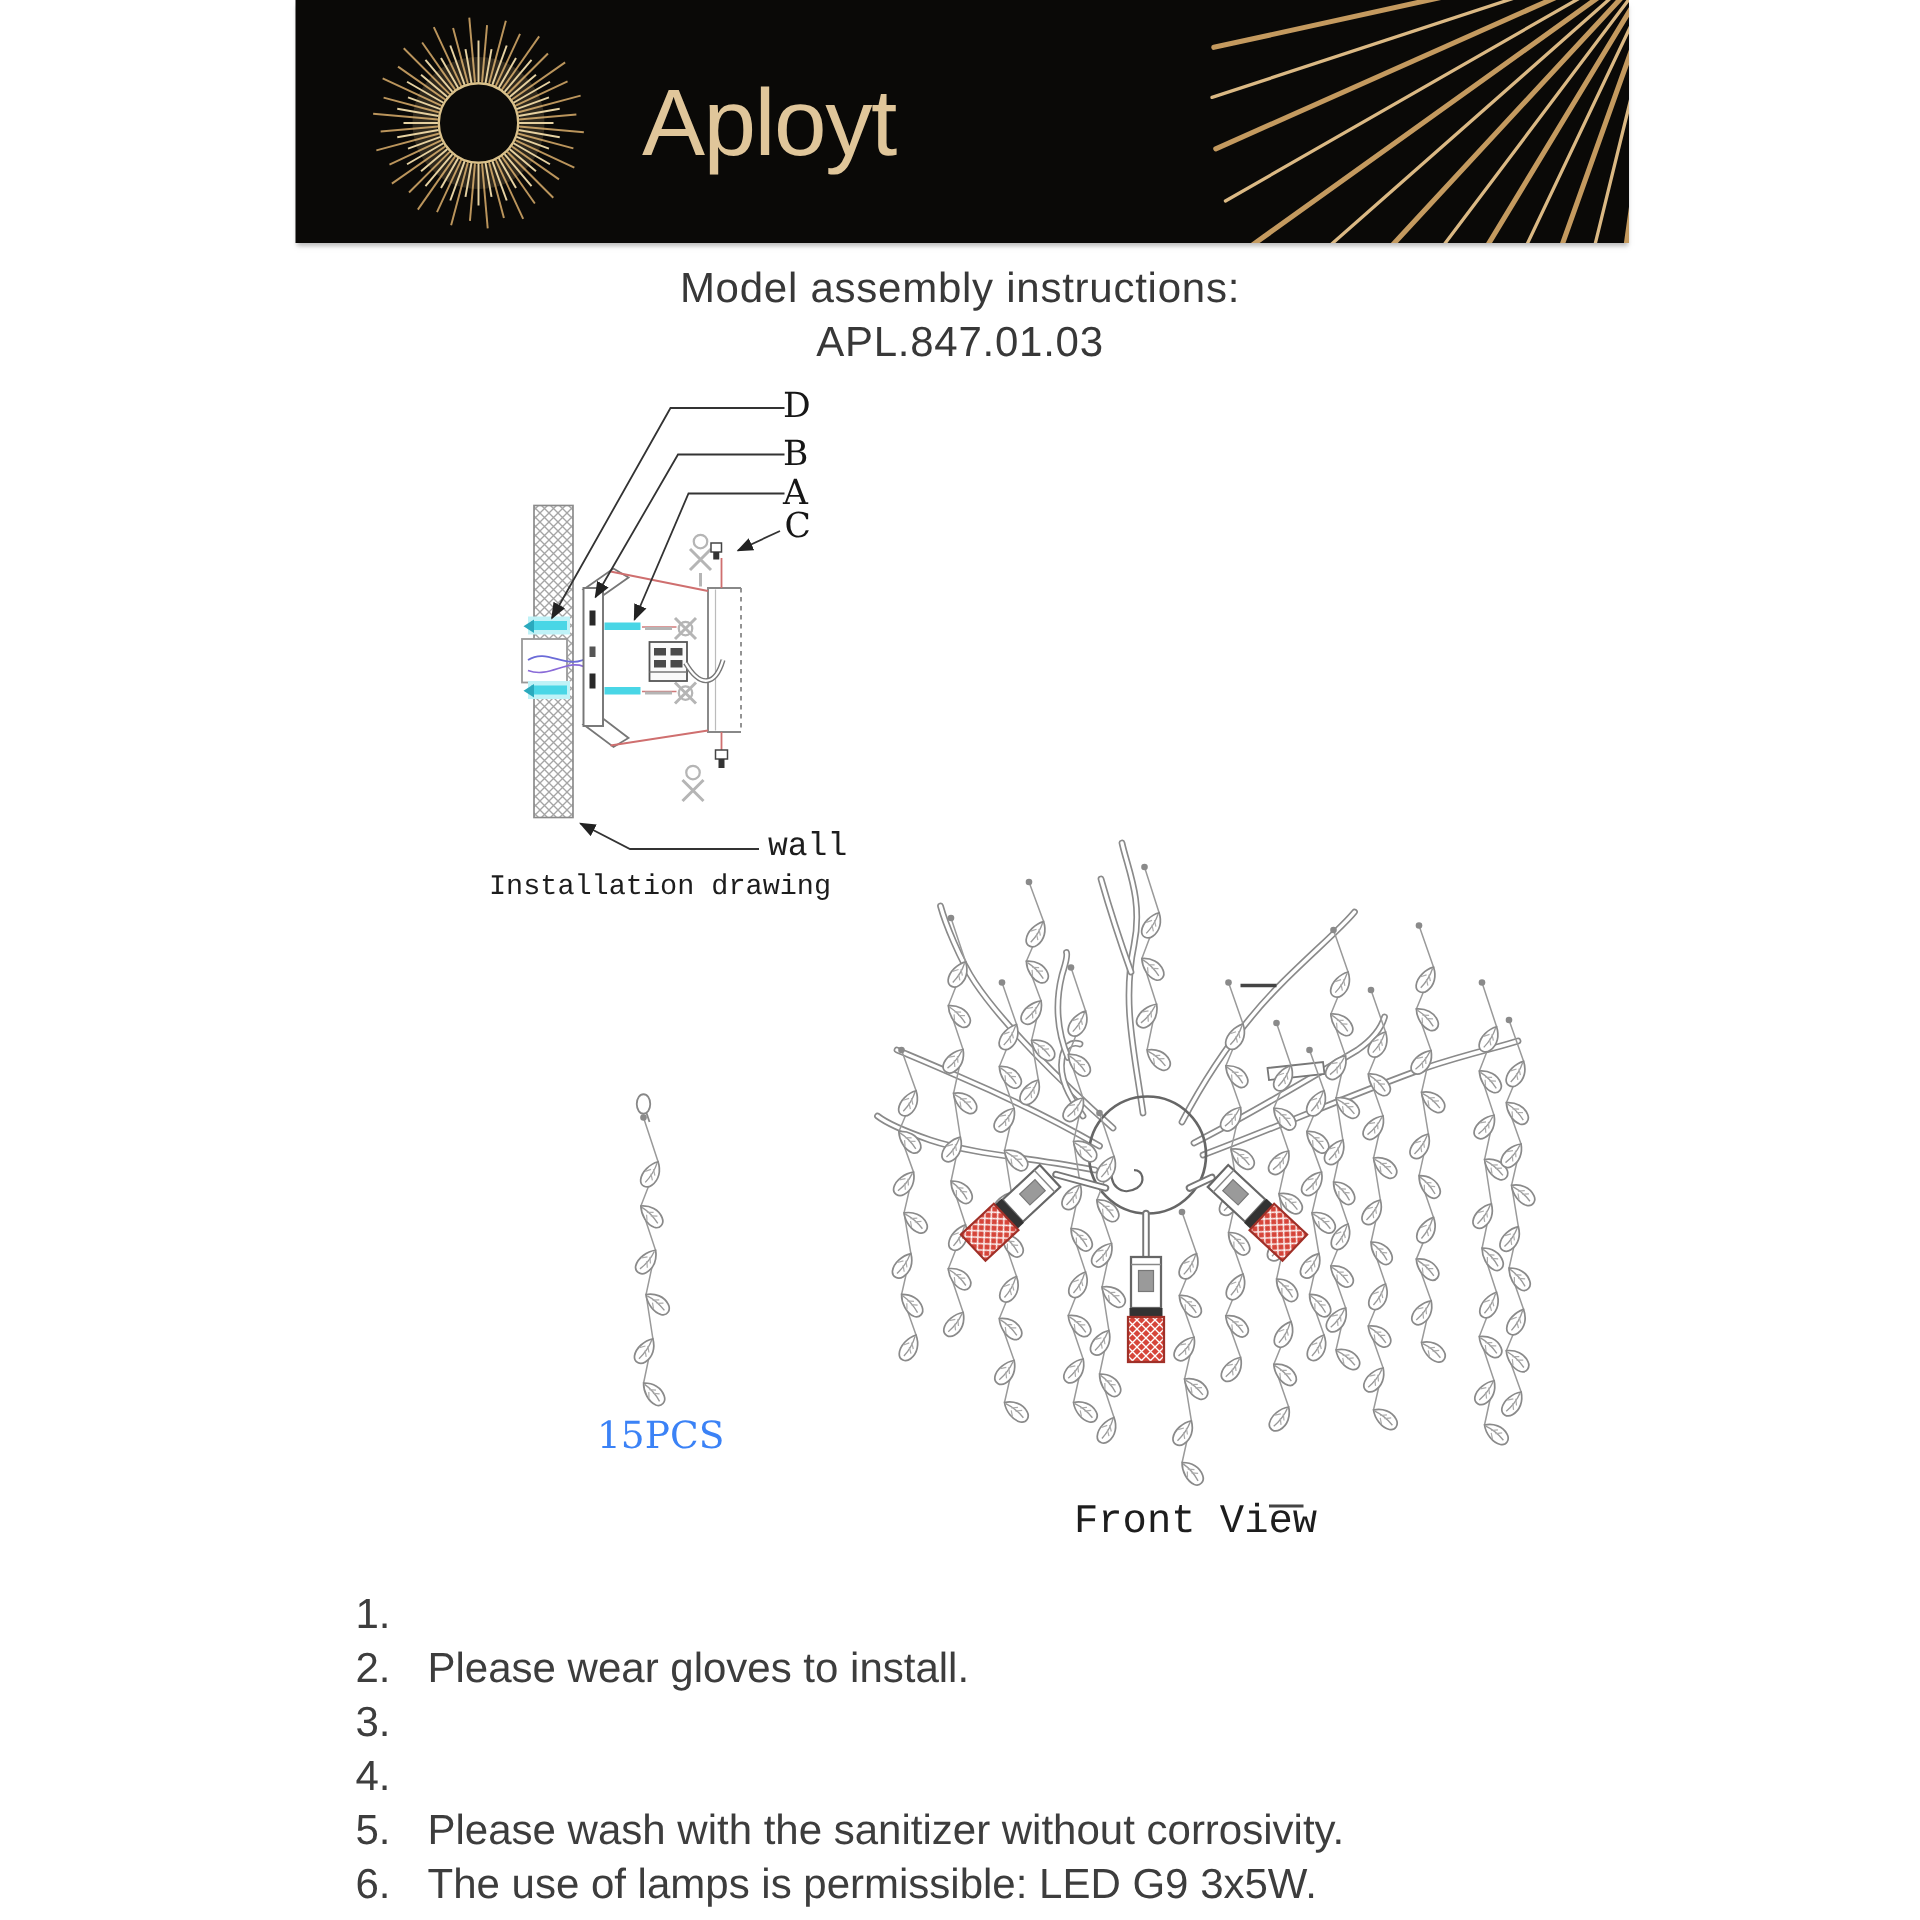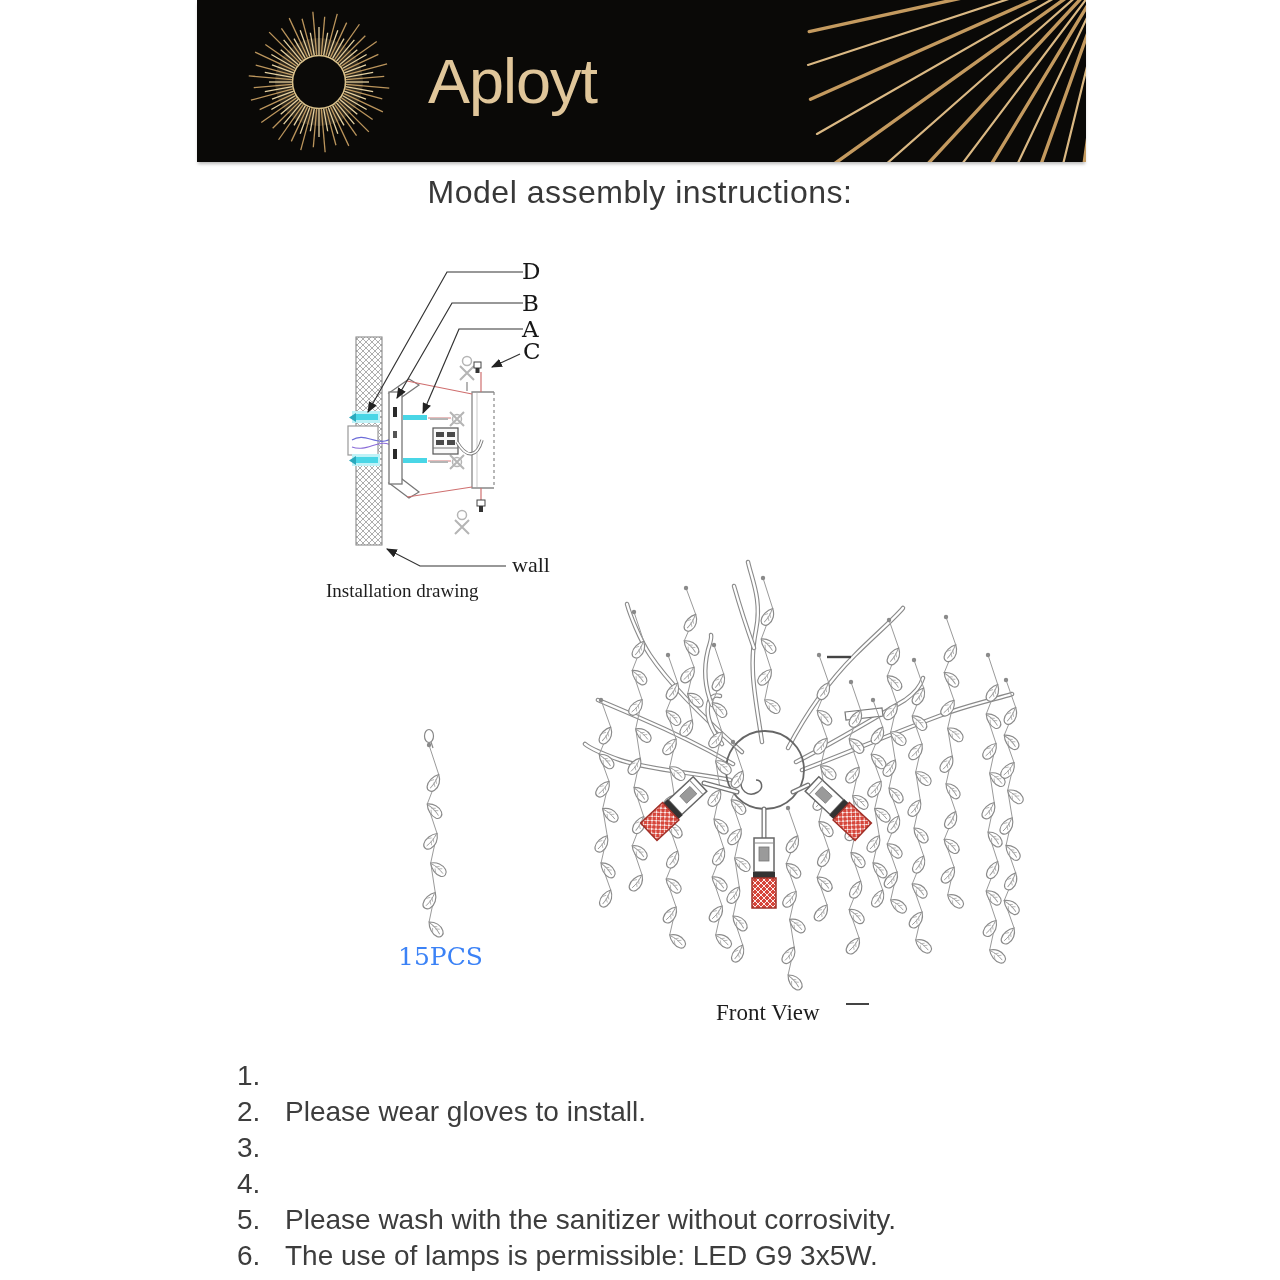--- a/index.html
+++ b/index.html
@@ -1,27 +1,27 @@
 <!DOCTYPE html>
 <html><head>
 <meta charset="utf-8">
 <style>
   html,body{margin:0;padding:0;background:#ffffff;}
   #page{position:relative;width:1280px;height:1280px;background:#fff;overflow:hidden;
         font-family:"Liberation Sans",sans-serif;}
   .banner{position:absolute;left:197px;top:0;width:889px;height:162px;background:#0a0907;
           overflow:hidden;box-shadow:0 3px 3px -1px rgba(130,130,130,.55);}
   .title-wrap{position:absolute;left:0;top:174px;width:100%;text-align:center;color:#383838;}
-  .title-line{font-size:32px;font-weight:500;letter-spacing:.5px;line-height:36px;}
+  .title-line{font-size:28px;font-weight:500;letter-spacing:.5px;line-height:36px;}
   .partlbl{position:absolute;font-family:"DejaVu Serif",serif;font-size:23px;color:#161616;}
-  .tech{position:absolute;font-family:Liberation Serif, serif;color:#1d1d1d;}
+  .tech{position:absolute;font-family:Liberation Mono, monospace;color:#1d1d1d;}
   .serif{position:absolute;font-family:"DejaVu Serif",serif;color:#3b82f6;}
   #install-caption{left:326px;top:580px;width:240px;text-align:left;font-size:19px;}
   #wall-label{left:512px;top:552px;font-size:22px;}
-  #front-caption{left:716px;top:1000px;font-size:23px;}
+  #front-caption{left:716px;top:1000px;font-size:27px;}
   #pcs-label{left:398px;top:942px;font-size:25px;}
   #drawing{position:absolute;left:0;top:0;}
   .instr{position:absolute;left:237px;top:1058px;color:#3d3d3d;}
   .instr-row{display:flex;font-size:28px;line-height:36px;}
   .instr-num{width:48px;flex:0 0 48px;}
   .instr-text{white-space:nowrap;}
 </style>
 </head>
 <body>
 
@@ -119,20 +119,21 @@
           <line x1="915" y1="-35" x2="613.5299989779418" y2="99.22309221501413" stroke="#c49a5f" stroke-width="3.4" stroke-linecap="round"></line>
           <line x1="915" y1="-35" x2="611.0089435121112" y2="64.94717392391438" stroke="#dbb984" stroke-width="2.2" stroke-linecap="round"></line>
           <line x1="915" y1="-35" x2="612.231593716408" y2="31.567951421789715" stroke="#c49a5f" stroke-width="3.4" stroke-linecap="round"></line>
         </g>
       <text x="231" y="103" font-family="Liberation Sans, sans-serif" font-size="63" letter-spacing="-1" fill="#e0c69a">Aployt</text>
     </svg>
   </div>
 
   <div class="title-wrap">
     <div class="title-line">Model assembly instructions:</div>
+    <div class="title-line">APL.847.01.03</div>
   </div>
 
   <svg id="drawing" width="1280" height="1280" viewBox="0 0 1280 1280">
     <defs>
       <pattern id="hatch" width="6" height="6" patternUnits="userSpaceOnUse">
         <rect width="6" height="6" fill="#fff"></rect>
         <path d="M0,0 L6,6 M6,0 L0,6" stroke="#a5a5a5" stroke-width="0.9"></path>
       </pattern>
       <pattern id="redmesh" width="6" height="6" patternUnits="userSpaceOnUse">
         <rect width="6" height="6" fill="#d6453a"></rect>

